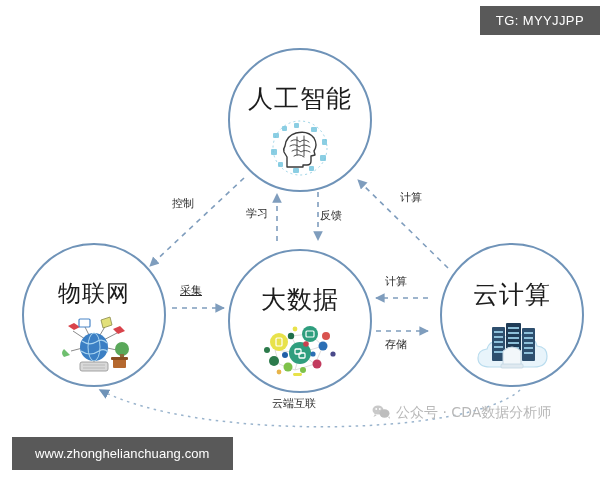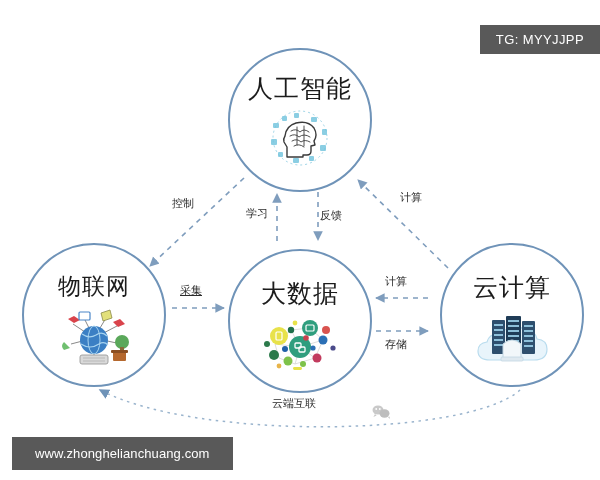--- a/index.html
+++ b/index.html
@@ -28,21 +28,21 @@
   
   .node {
     position: absolute;
     border-radius: 50%;
     border: 2px solid #6f93b8;
     background: #ffffff;
     box-sizing: border-box;
     display: flex;
     flex-direction: column;
     align-items: center;
-    justify-content: flex-start;
+    justify-content: center;
   }
   .node-label {
     font-family: "DejaVu Sans", "Liberation Sans", sans-serif;
     color: #1c1c1c;
     letter-spacing: 1px;
     white-space: nowrap;
   }
   .node-icon {
     margin-top: 4px;
   }
@@ -76,21 +76,20 @@
 
   
   .banner {
     position: absolute;
     background: #595959;
     color: #ffffff;
     font-family: "Liberation Sans", sans-serif;
     display: flex;
     align-items: center;
     justify-content: center;
-    margin-top: 19px;
   }
   #banner-tg {
     right: 0px; top: 6px;
     padding: 7px 16px;
     font-size: 13px;
     letter-spacing: 0.4px;
   }
   #banner-site {
     left: 12px; bottom: 10px;
     padding: 9px 23px;
@@ -314,18 +313,19 @@
     <span>
       <svg width="20" height="15" viewBox="0 0 20 15">
         <ellipse cx="6" cy="6" rx="5.5" ry="4.6" fill="#c9c9c9"></ellipse>
         <ellipse cx="12.5" cy="9.5" rx="5" ry="4.2" fill="#bdbdbd"></ellipse>
         <path d="M3,10 l-1.6,3 l3.2,-1.6 z" fill="#c9c9c9"></path>
         <path d="M16,13 l2,2 l-0.6,-2.6 z" fill="#bdbdbd"></path>
         <circle cx="4.2" cy="5" r="0.9" fill="#ffffff"></circle>
         <circle cx="7.8" cy="5" r="0.9" fill="#ffffff"></circle>
       </svg>
     </span>
+    <span>公众号 · CDA数据分析师</span>
   </div>
 
   <div class="banner" id="banner-tg">TG: MYYJJPP</div>
   <div class="banner" id="banner-site">www.zhonghelianchuang.com</div>
 
 </div>
 
 </body></html>

